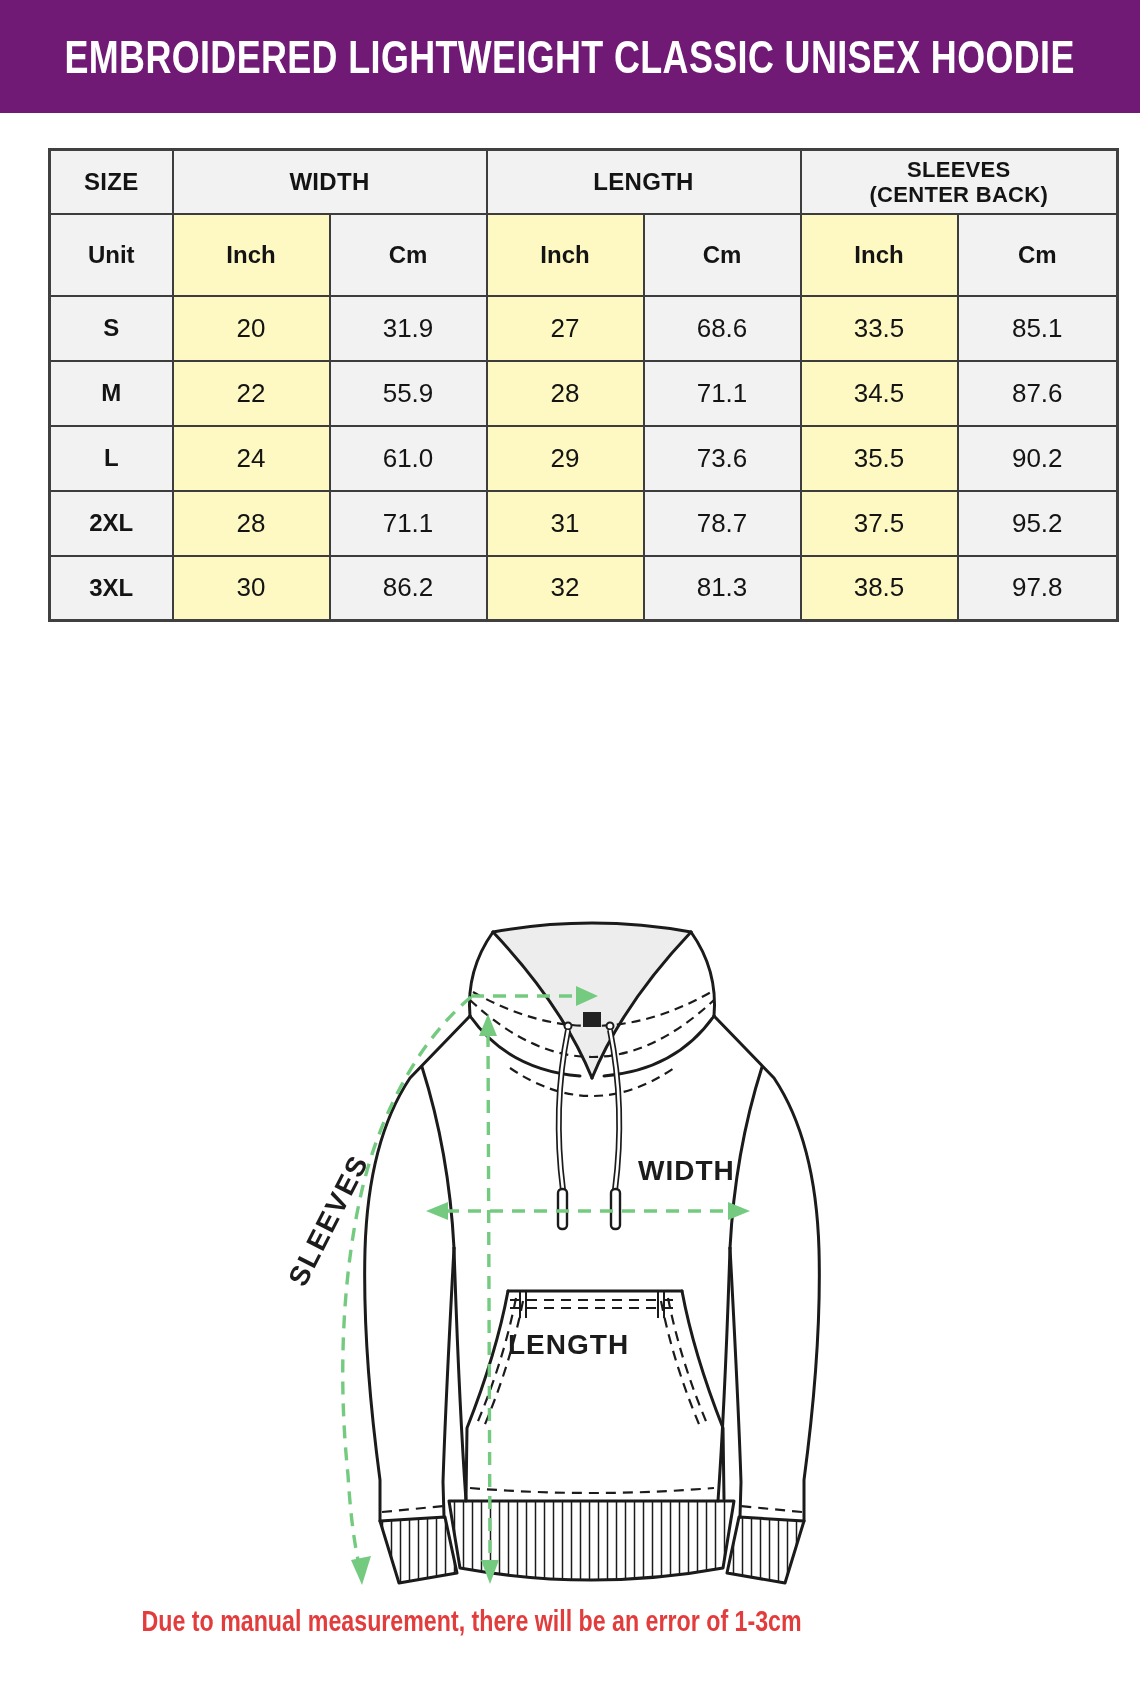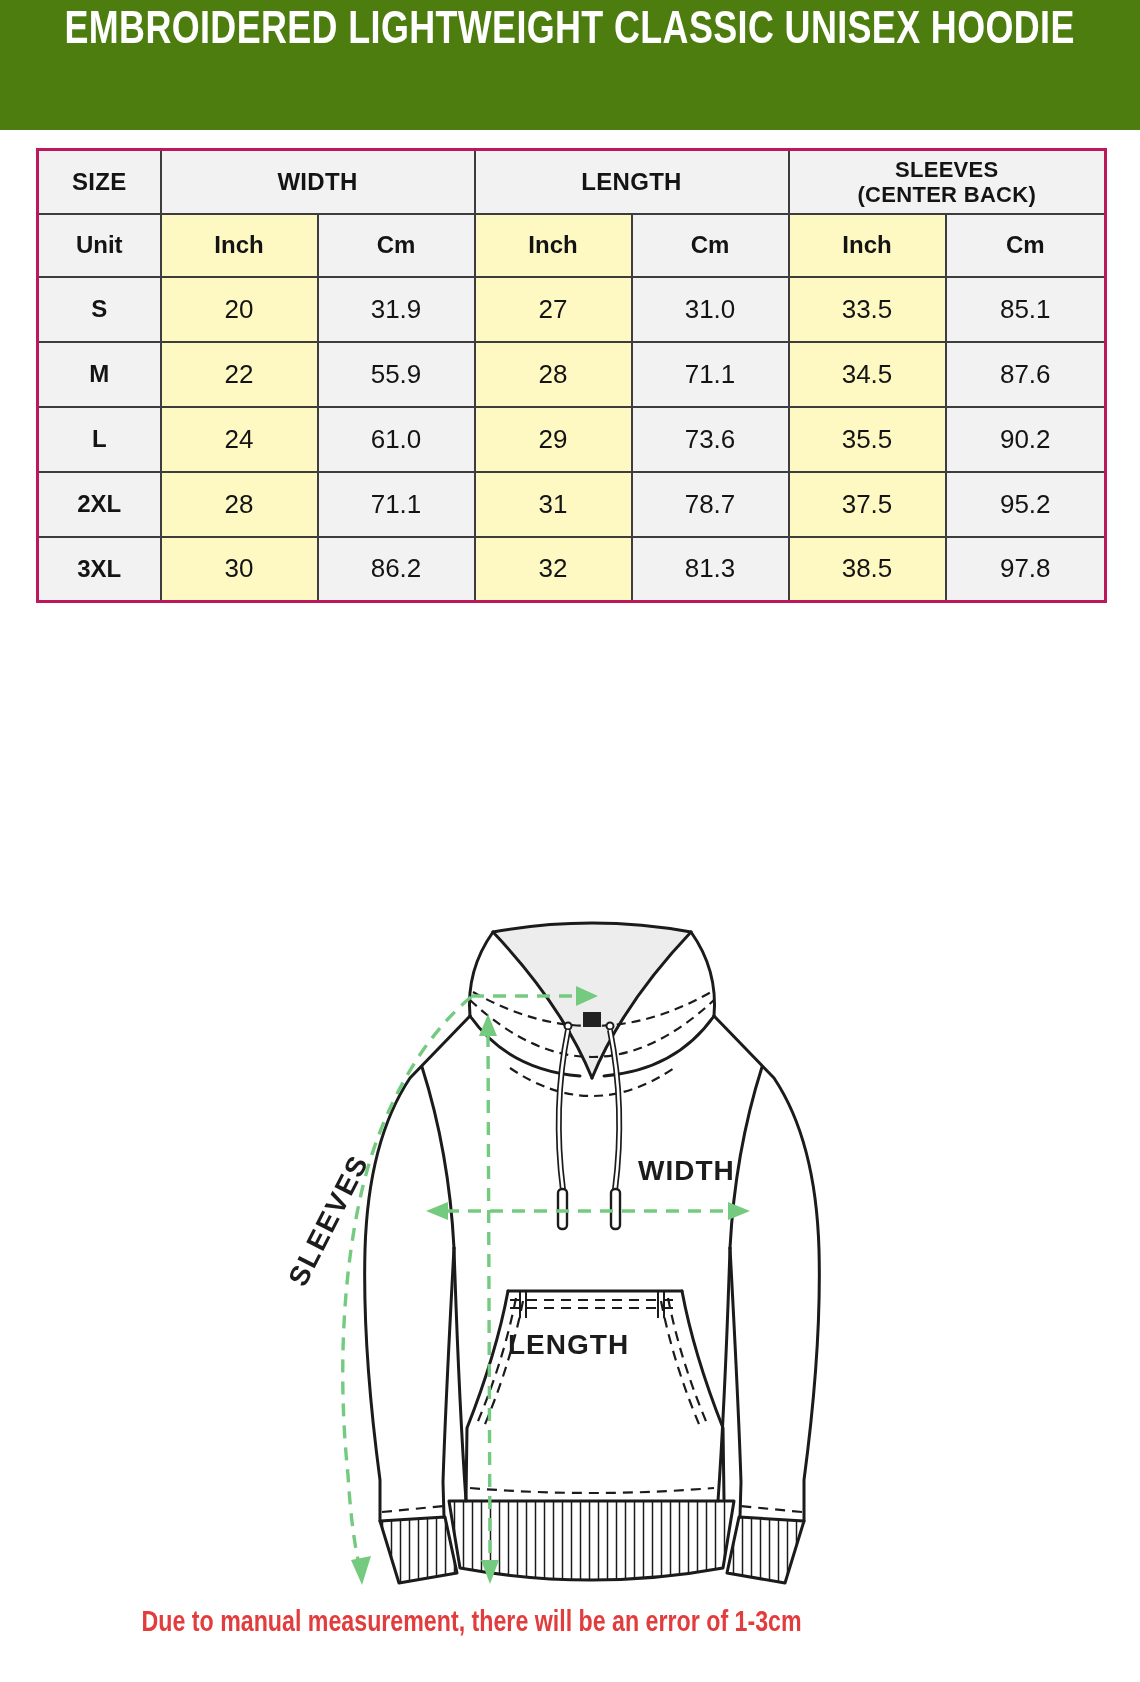--- a/index.html
+++ b/index.html
@@ -1,33 +1,33 @@
 <!DOCTYPE html>
 <html><head>
 <meta charset="utf-8">
 <style>
   html,body{margin:0;padding:0;background:#fff;}
   .page{position:relative;width:1140px;height:1682px;background:#fff;overflow:hidden;
         font-family:"Liberation Sans","DejaVu Sans",sans-serif;}
 
   
-  .banner{position:absolute;left:0;top:0;width:1140px;height:130px;background:#4d7c0f;
-          display:flex;align-items:flex-start;justify-content:center;}
+  .banner{position:absolute;left:0;top:0;width:1140px;height:113px;background:#701a75;
+          display:flex;align-items:center;justify-content:center;}
   .banner h1{margin:0;color:#fff;font-size:46px;font-weight:700;letter-spacing:.5px;
              white-space:nowrap;transform:scaleX(.78);}
 
   
-  table.size{position:absolute;left:36px;top:148px;width:1068px;border-collapse:collapse;
-             table-layout:fixed;border:3px solid #be185d;}
+  table.size{position:absolute;left:48px;top:148px;width:1068px;border-collapse:collapse;
+             table-layout:fixed;border:3px solid #404040;}
   table.size td,table.size th{border:2px solid #3d3d3d;text-align:center;vertical-align:middle;
              padding:0;color:#141414;}
   .g{background:#f2f2f2;}
   .w{background:#fef9c3;}
   tr.hdr1{height:64px;}
-  tr.hdr2{height:63px;}
+  tr.hdr2{height:82px;}
   tr.dr{height:65px;}
   .hdr1 th{font-size:24px;font-weight:700;letter-spacing:.3px;}
   .hdr1 .two{font-size:22px;line-height:25px;}
   .hdr2 td{font-size:24px;font-weight:700;}
   td.sz{font-size:24px;font-weight:700;}
   td.num{font-size:26px;font-weight:400;}
 
   
   .diagram{position:absolute;left:270px;top:820px;width:645px;height:790px;}
 
@@ -73,21 +73,21 @@
       <td class="g">Cm</td>
       <td class="w">Inch</td>
       <td class="g">Cm</td>
     </tr>
 
     <tr class="dr">
       <td class="g sz">S</td>
       <td class="w num">20</td>
       <td class="g num">31.9</td>
       <td class="w num">27</td>
-      <td class="g num">31.0</td>
+      <td class="g num">68.6</td>
       <td class="w num">33.5</td>
       <td class="g num">85.1</td>
     </tr>
     <tr class="dr">
       <td class="g sz">M</td>
       <td class="w num">22</td>
       <td class="g num">55.9</td>
       <td class="w num">28</td>
       <td class="g num">71.1</td>
       <td class="w num">34.5</td>

